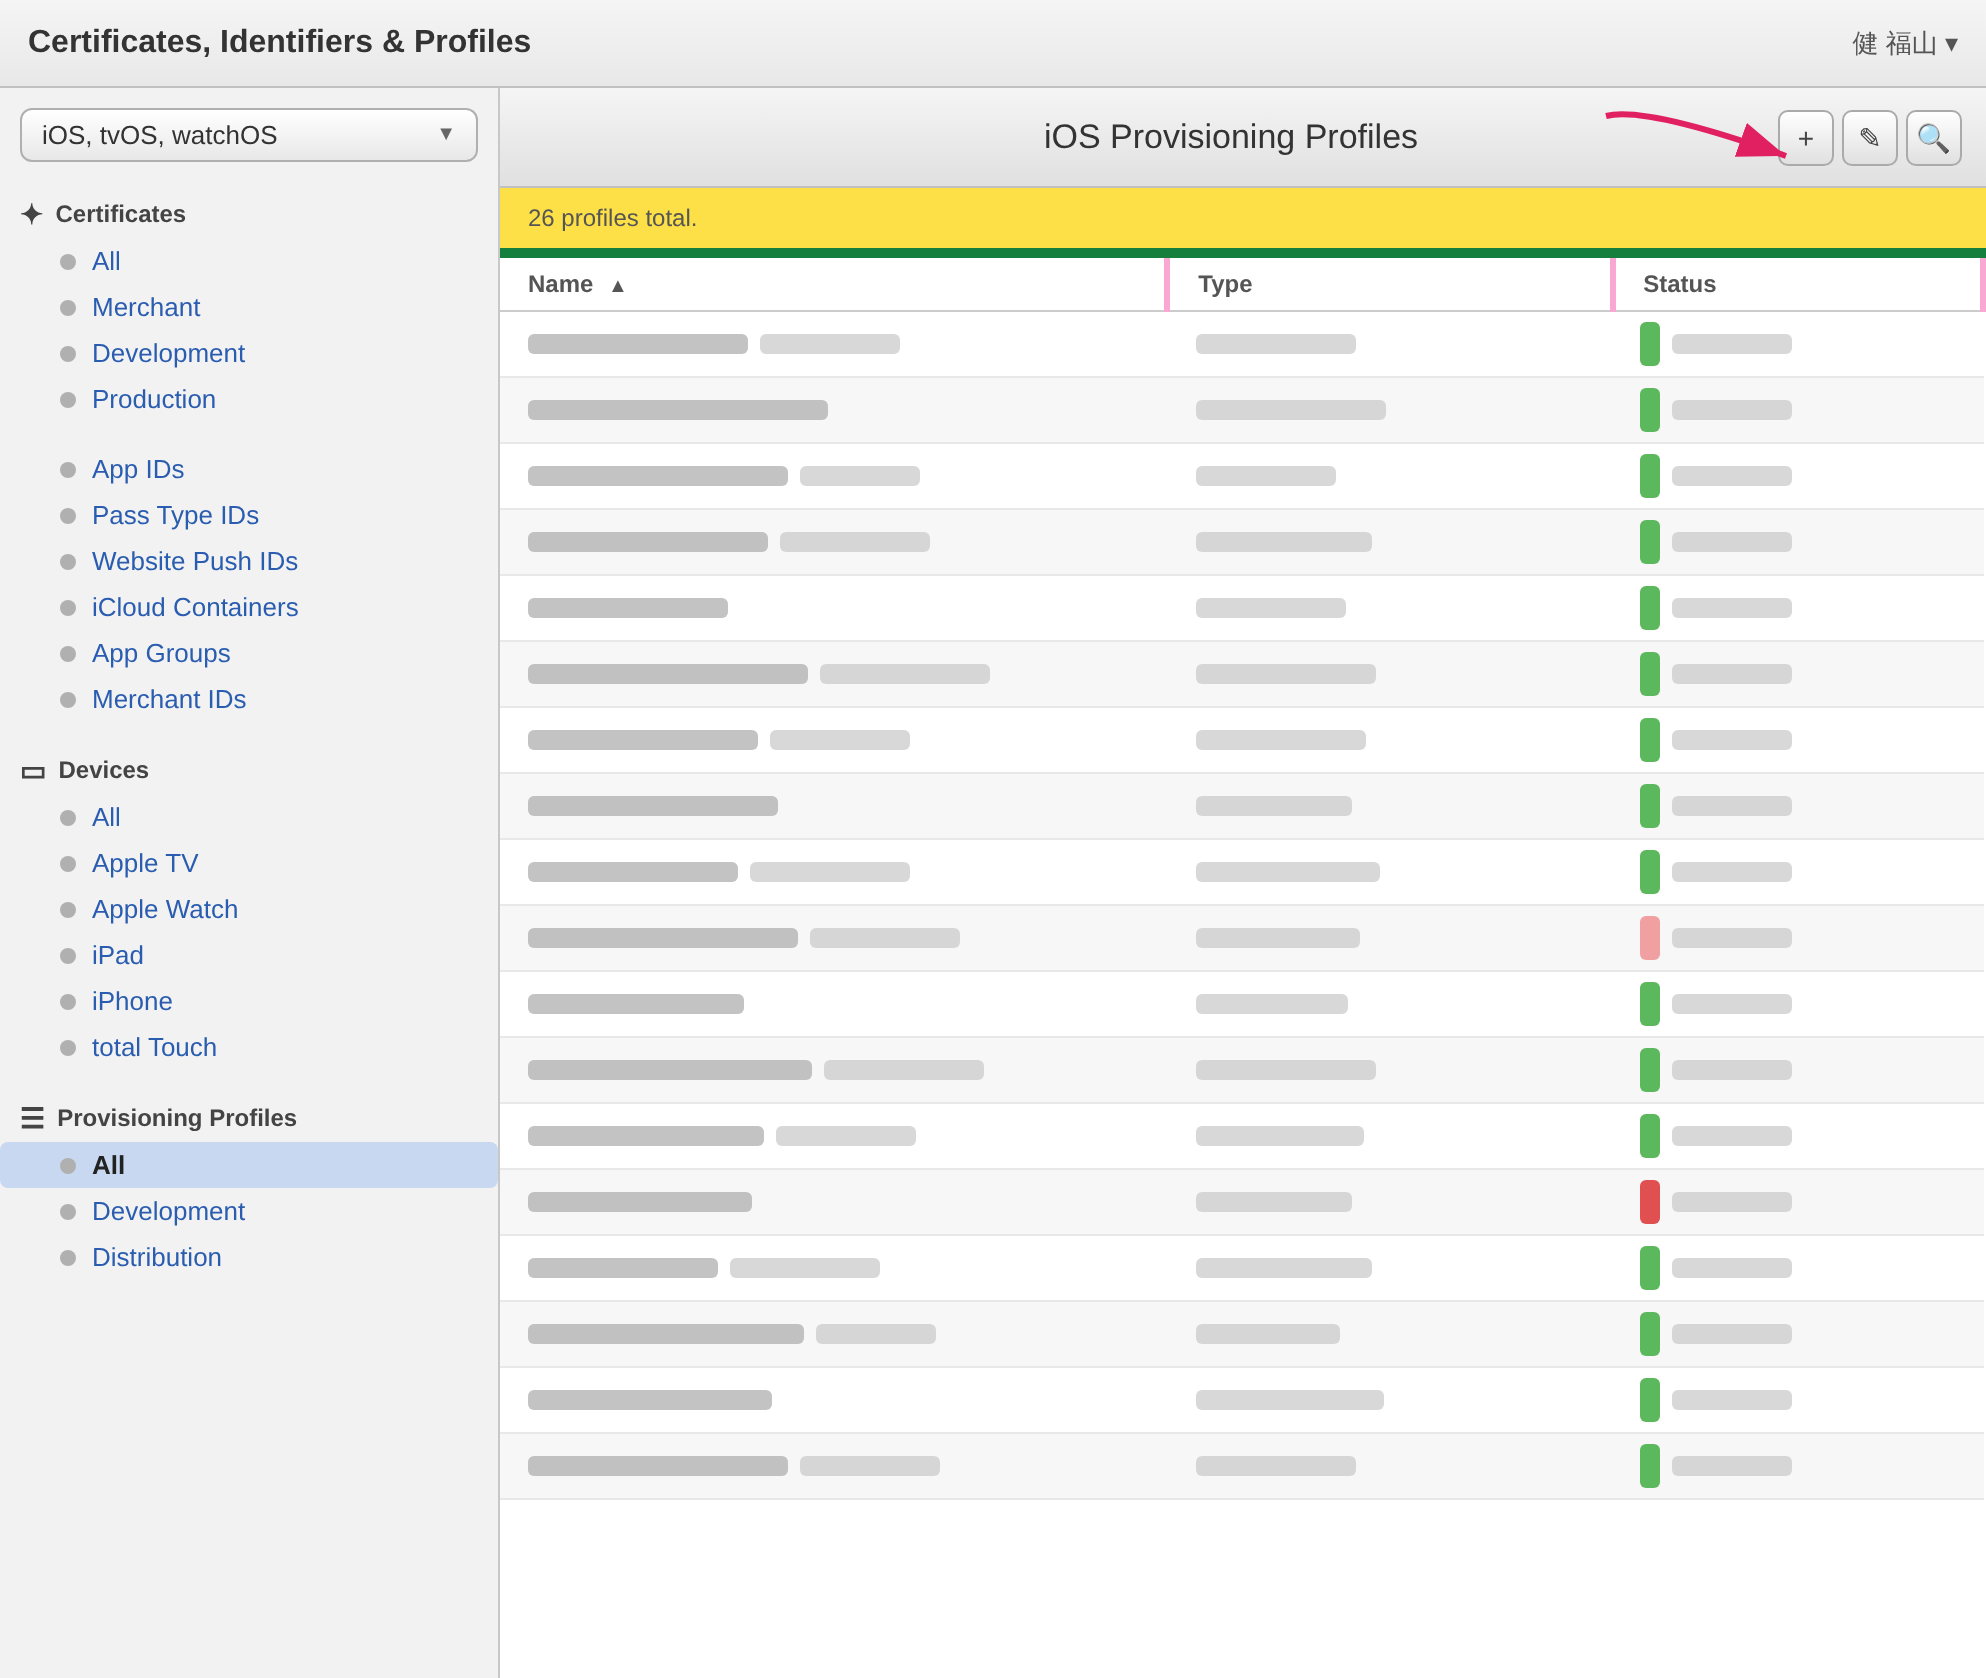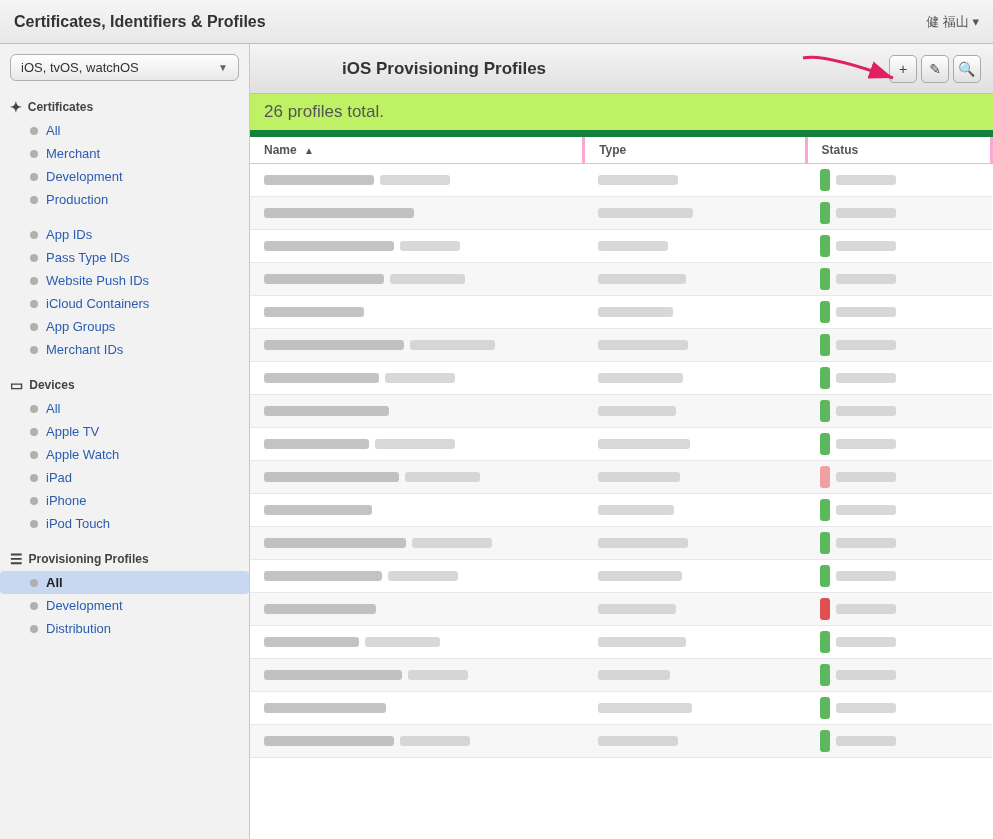--- a/index.html
+++ b/index.html
@@ -123,22 +123,23 @@
       align-items: center;
       justify-content: space-between;
       background: linear-gradient(180deg, #f5f5f5 0%, #e0e0e0 100%);
       border-bottom: 1px solid #c0c0c0;
       padding: 0 12px;
       height: 50px;
       position: relative;
     }
     .content-title {
       flex: 1;
+      text-align: center;
       font-size: 17px;
-      font-weight: bold;
+      font-weight: normal;
       color: #333;
     }
     .content-actions {
       display: flex;
       gap: 4px;
     }
     .action-btn {
       width: 28px;
       height: 28px;
       border: 1px solid #aaa;
@@ -154,24 +155,24 @@
 
     
     .arrow-annotation {
       position: absolute;
       right: 80px;
       top: 4px;
       pointer-events: none;
     }
 
     .profiles-count-bar {
-      background: #bef264;
-      border-bottom: 7px solid #15803d;
+      background: #fde047;
+      border-bottom: 5px solid #15803d;
       padding: 8px 14px;
-      font-size: 17px;
+      font-size: 12px;
       color: #555;
     }
 
     
     .table-container {
       flex: 1;
       overflow-y: auto;
     }
     table {
       width: 100%;
@@ -327,21 +328,21 @@
           <div class="sidebar-item">
             <span class="dot"></span>
             <span>iPad</span>
           </div>
           <div class="sidebar-item">
             <span class="dot"></span>
             <span>iPhone</span>
           </div>
           <div class="sidebar-item">
             <span class="dot"></span>
-            <span>iPod Touch</span>
+            <span>total Touch</span>
           </div>
         </div>
         <div class="sidebar-section">
           <div class="sidebar-section-header">
             <span class="section-icon">☰</span>
             <span>Provisioning Profiles</span>
           </div>
           <div class="sidebar-item active">
             <span class="dot"></span>
             <span>All</span>

